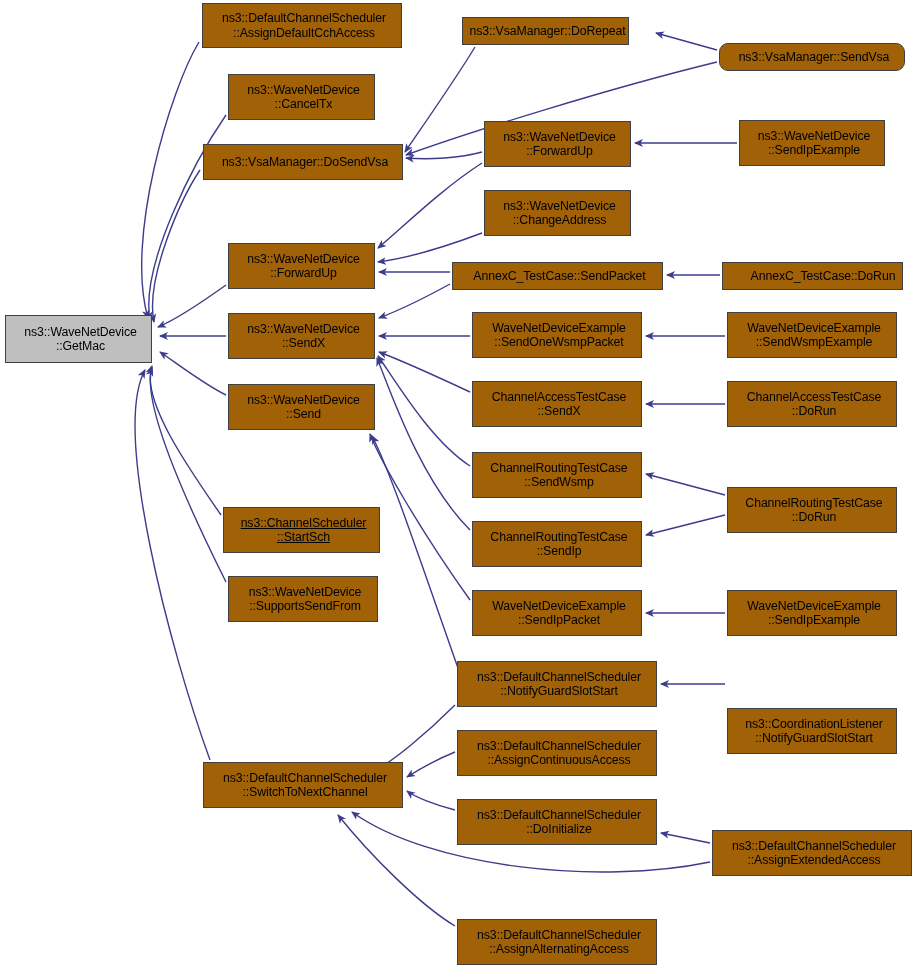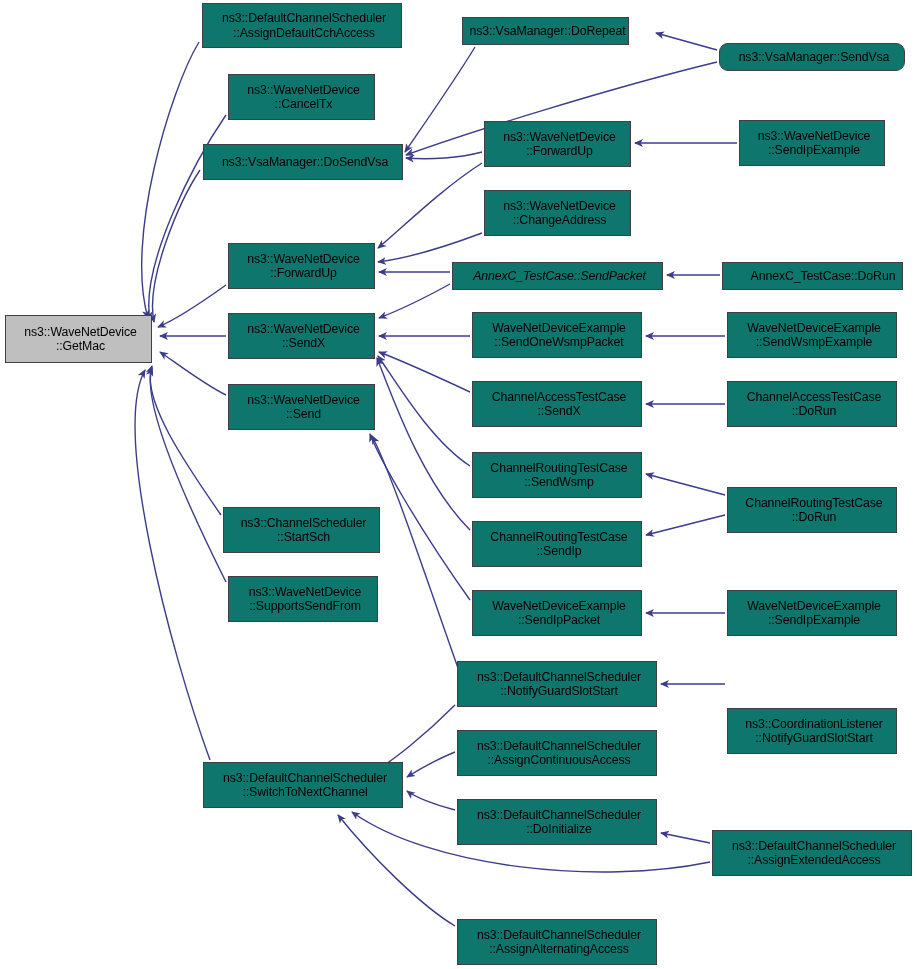--- a/index.html
+++ b/index.html
@@ -1,20 +1,20 @@
 <!DOCTYPE html>
 <html><head>
 <meta charset="utf-8">
 <style>
   html,body{margin:0;padding:0;background:#ffffff;}
   #canvas{position:relative;width:917px;height:969px;background:#ffffff;
           font-family:"Liberation Sans","DejaVu Sans",sans-serif;overflow:hidden;}
   #edges{position:absolute;left:0;top:0;width:917px;height:969px;}
   .node{position:absolute;box-sizing:border-box;border:1px solid #404040;
-        background:#0f766e;display:flex;align-items:center;justify-content:center;
+        background:#a16207;display:flex;align-items:center;justify-content:center;
         text-align:center;color:#000000;font-size:12.3px;line-height:14.5px;
         letter-spacing:-0.1px;}
   .node.root{background:#bfbfbf;border-color:#404040;}
   .node span{display:block;width:100%;padding:0 2px;}
 </style>
 </head>
 <body>
 
 <div id="canvas">
   <svg id="edges" viewBox="0 0 917 969" xmlns="http://www.w3.org/2000/svg">
@@ -98,21 +98,21 @@
           <span>ns3::WaveNetDevice</span>
           <span>::SendX</span>
         </span>
       </div>
       <div class="node" style="left: 228px; top: 384px; width: 147px; height: 46px;">
         <span>
           <span>ns3::WaveNetDevice</span>
           <span>::Send</span>
         </span>
       </div>
-      <div class="node" style="left: 223px; top: 507px; width: 157px; height: 46px;">
+      <div class="node" style="left: 223px; top: 507px; width: 157px; height: 46px; text-decoration: underline;">
         <span>
           <span>ns3::ChannelScheduler</span>
           <span>::StartSch</span>
         </span>
       </div>
       <div class="node" style="left: 228px; top: 576px; width: 150px; height: 46px;">
         <span>
           <span>ns3::WaveNetDevice</span>
           <span>::SupportsSendFrom</span>
         </span>
@@ -133,21 +133,21 @@
           <span>ns3::WaveNetDevice</span>
           <span>::ForwardUp</span>
         </span>
       </div>
       <div class="node" style="left: 484px; top: 190px; width: 147px; height: 46px;">
         <span>
           <span>ns3::WaveNetDevice</span>
           <span>::ChangeAddress</span>
         </span>
       </div>
-      <div class="node" style="left: 452px; top: 262px; width: 211px; height: 28px; font-style: italic;">
+      <div class="node" style="left: 452px; top: 262px; width: 211px; height: 28px;">
         <span>
           <span>AnnexC_TestCase::SendPacket</span>
         </span>
       </div>
       <div class="node" style="left: 472px; top: 312px; width: 170px; height: 46px;">
         <span>
           <span>WaveNetDeviceExample</span>
           <span>::SendOneWsmpPacket</span>
         </span>
       </div>

